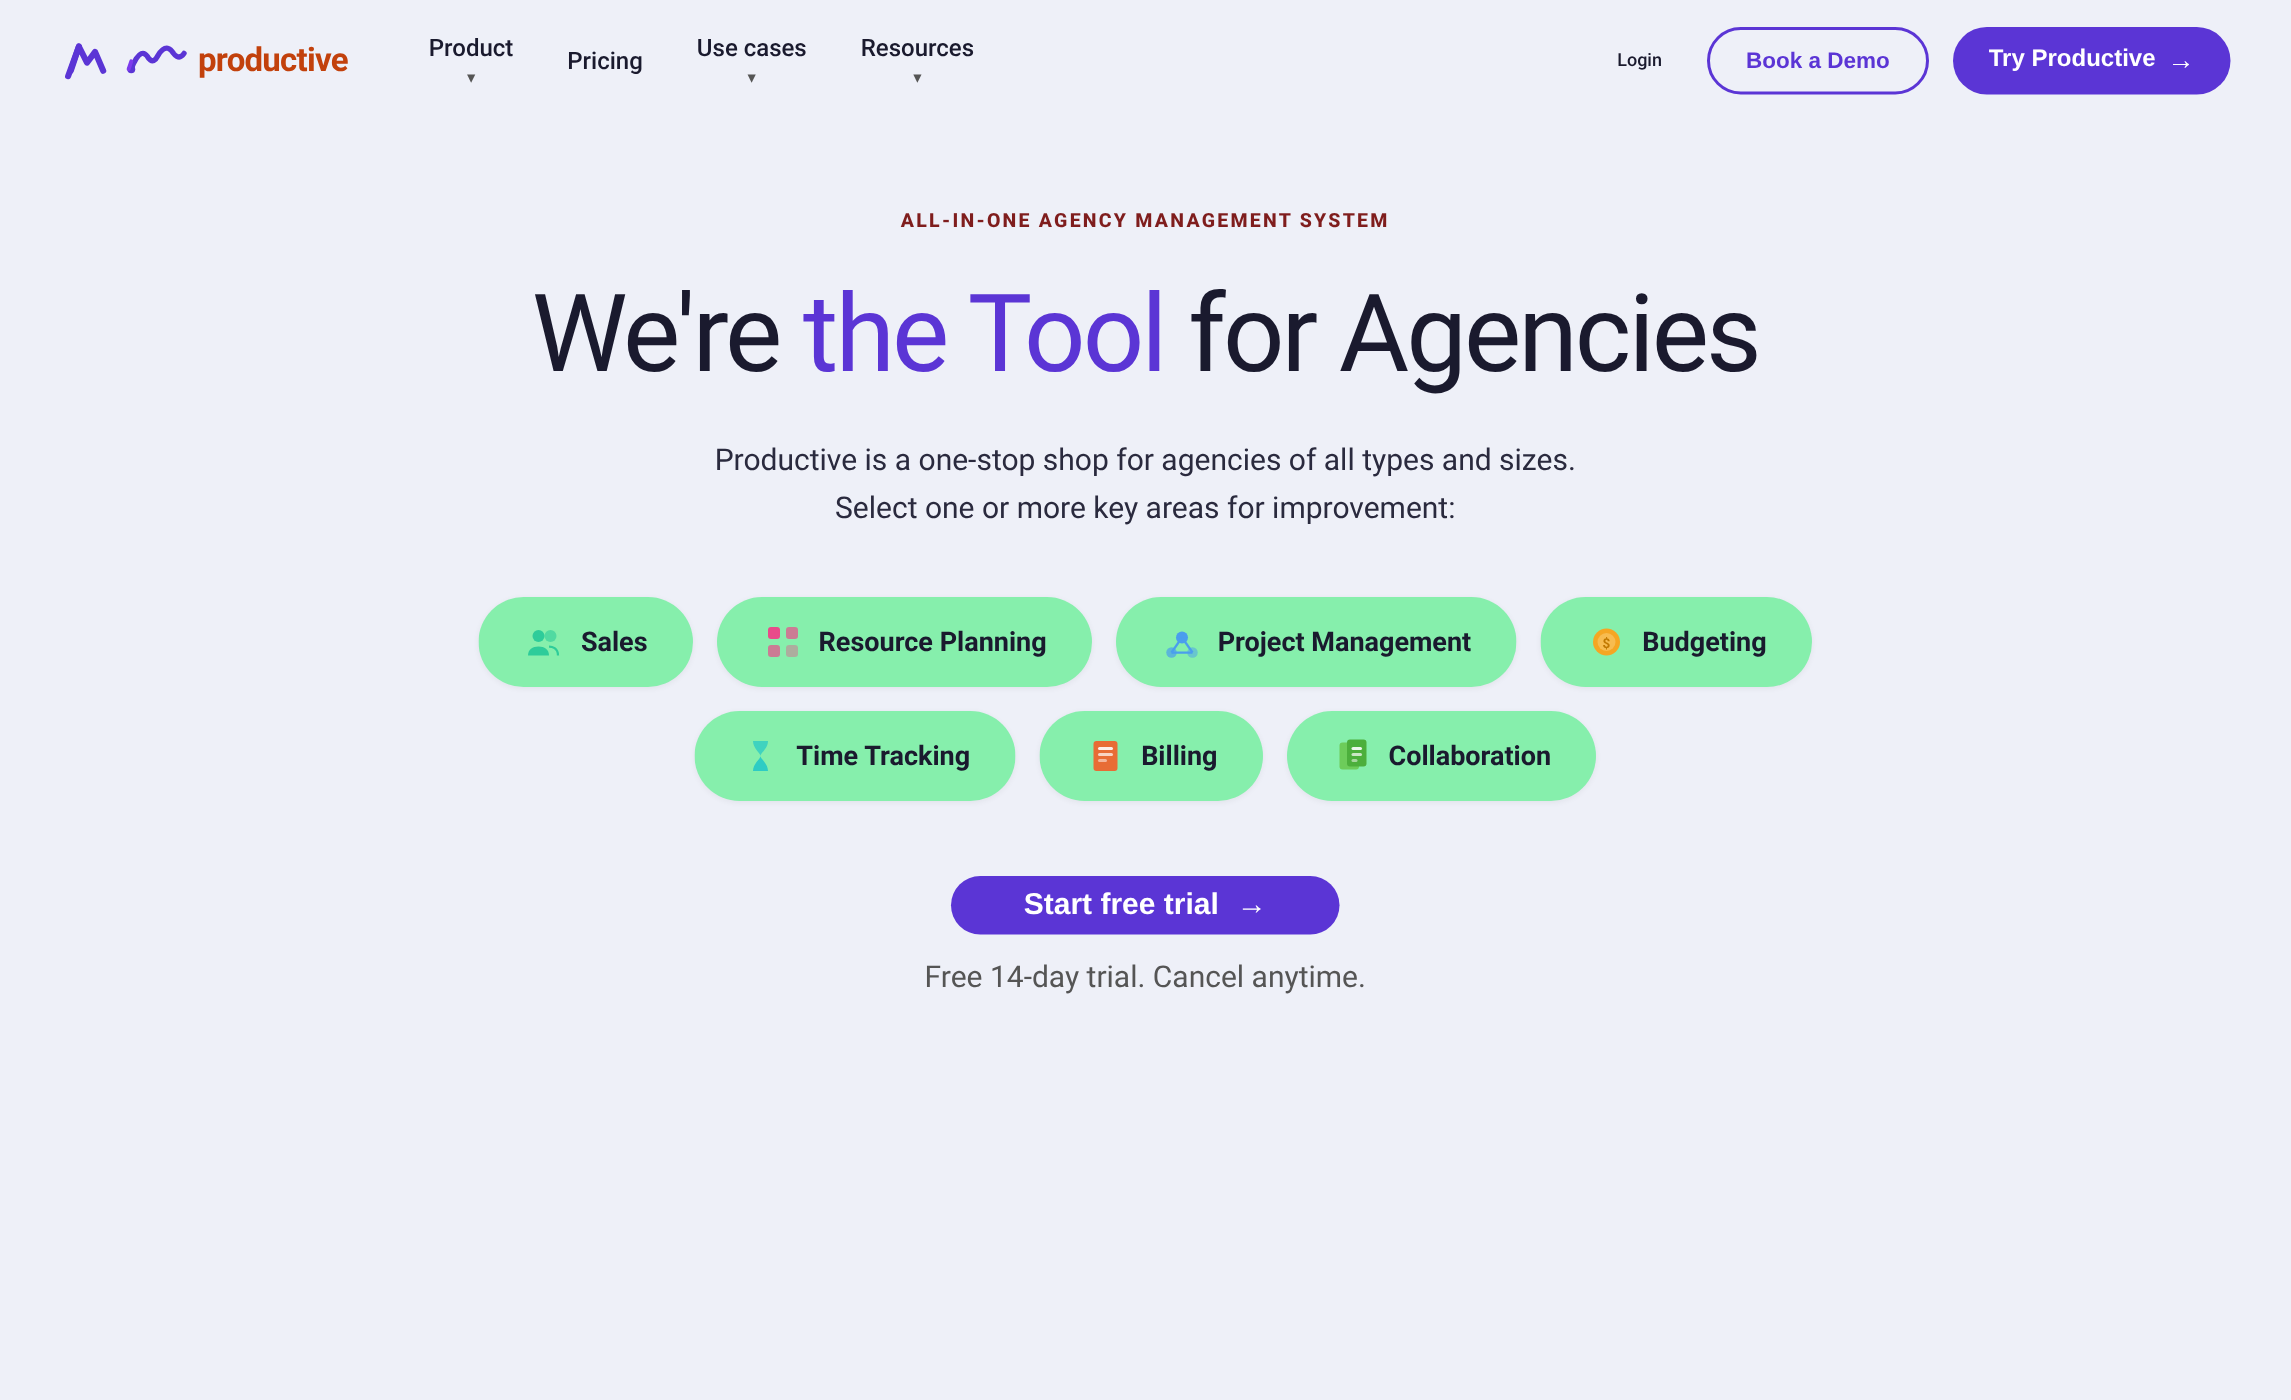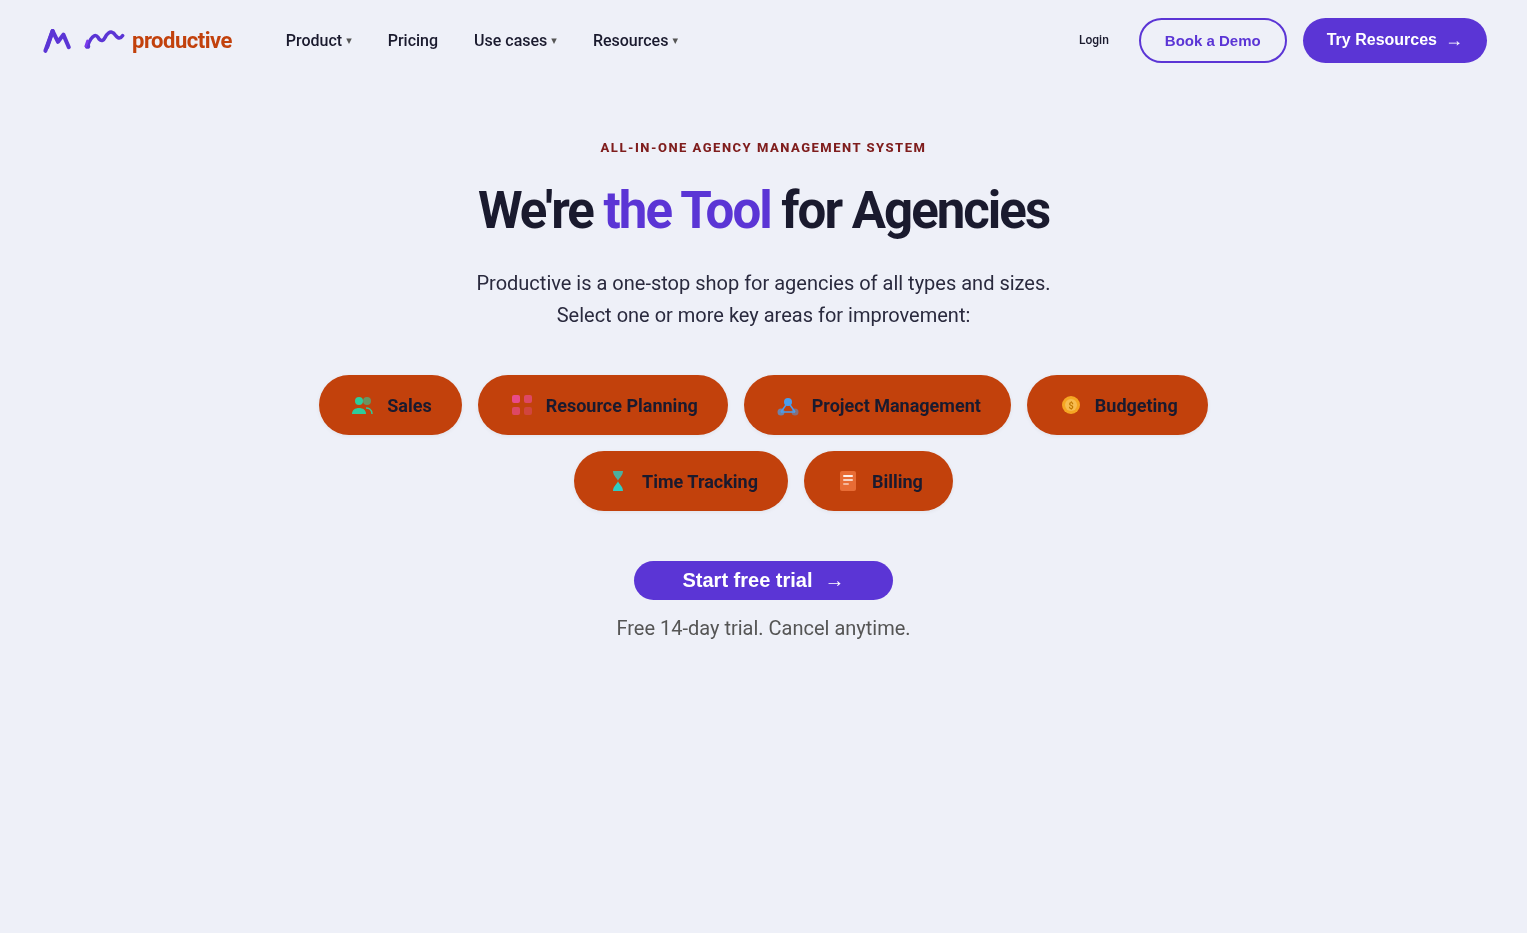--- a/index.html
+++ b/index.html
@@ -45,20 +45,21 @@
     .nav-link {
       display: flex;
       align-items: center;
       gap: 4px;
       padding: 8px 14px;
       font-size: 16px;
       color: #1a1a2e;
       cursor: pointer;
       border-radius: 8px;
       font-weight: 500;
+      flex-direction: column;
     }
     .nav-chevron { font-size: 11px; color: #555; }
     .nav-actions {
       display: flex;
       align-items: center;
       gap: 16px;
     }
     .btn-login {
       font-size: 12px;
       font-weight: 500;
@@ -101,22 +102,22 @@
     }
     .hero-eyebrow {
       font-size: 13px;
       font-weight: 800;
       letter-spacing: 1.5px;
       color: #7f1d1d;
       text-transform: uppercase;
       margin-bottom: 28px;
     }
     .hero-heading {
-      font-size: 51px;
-      font-weight: 700;
+      font-size: 72px;
+      font-weight: 400;
       line-height: 1.1;
       color: #1a1a2e;
       margin-bottom: 28px;
       letter-spacing: -2px;
     }
     .hero-heading .highlight {
       color: #5b35d5;
     }
     .hero-sub {
       font-size: 20px;
@@ -139,21 +140,21 @@
       display: flex;
       justify-content: center;
       gap: 16px;
       flex-wrap: wrap;
     }
     .pill {
       display: flex;
       align-items: center;
       gap: 10px;
       padding: 14px 28px;
-      background: #c2410c;
+      background: #86efac;
       border-radius: 50px;
       font-size: 18px;
       font-weight: 700;
       color: #1a1a2e;
       cursor: pointer;
       border: 2px solid transparent;
       transition: border-color 0.2s;
       box-shadow: 0 1px 4px rgba(0,0,0,0.06);
     }
     .pill-icon {
@@ -224,21 +225,21 @@
     <div class="nav-link">
       <span>Resources</span>
       <span class="nav-chevron">▾</span>
     </div>
   </div>
 
   <div class="nav-actions">
     <span class="btn-login">Login</span>
     <button class="btn-demo">Book a Demo</button>
     <button class="btn-try">
-      <span>Try Resources</span>
+      <span>Try Productive</span>
       <span class="btn-try-arrow">→</span>
     </button>
   </div>
 </nav>
 
 <section class="hero">
   <p class="hero-eyebrow">ALL-IN-ONE AGENCY MANAGEMENT SYSTEM</p>
 
   <h1 class="hero-heading">
     <span>We're </span><span class="highlight">the Tool</span><span> for Agencies</span>
@@ -312,20 +313,32 @@
       <div class="pill">
         <span class="pill-icon">
           <svg width="26" height="26" viewBox="0 0 26 26" fill="none">
             <rect x="5" y="3" width="16" height="20" rx="2" fill="#e86c35"></rect>
             <rect x="8" y="7" width="10" height="2" rx="1" fill="white" opacity="0.9"></rect>
             <rect x="8" y="11" width="10" height="2" rx="1" fill="white" opacity="0.7"></rect>
             <rect x="8" y="15" width="6" height="2" rx="1" fill="white" opacity="0.5"></rect>
           </svg>
         </span>
         <span>Billing</span>
+      </div>
+      <div class="pill">
+        <span class="pill-icon">
+          <svg width="26" height="26" viewBox="0 0 26 26" fill="none">
+            <rect x="4" y="4" width="13" height="18" rx="2" fill="#6dcc5a"></rect>
+            <rect x="9" y="2" width="13" height="18" rx="2" fill="#4caf3c"></rect>
+            <rect x="12" y="7" width="7" height="2" rx="1" fill="white" opacity="0.9"></rect>
+            <rect x="12" y="11" width="7" height="2" rx="1" fill="white" opacity="0.7"></rect>
+            <rect x="12" y="15" width="4" height="2" rx="1" fill="white" opacity="0.5"></rect>
+          </svg>
+        </span>
+        <span>Collaboration</span>
       </div>
     </div>
   </div>
 
   <div class="cta-section">
     <button class="btn-start">
       <span>Start free trial</span>
       <span>→</span>
     </button>
     <p class="trial-note">Free 14-day trial. Cancel anytime.</p>

